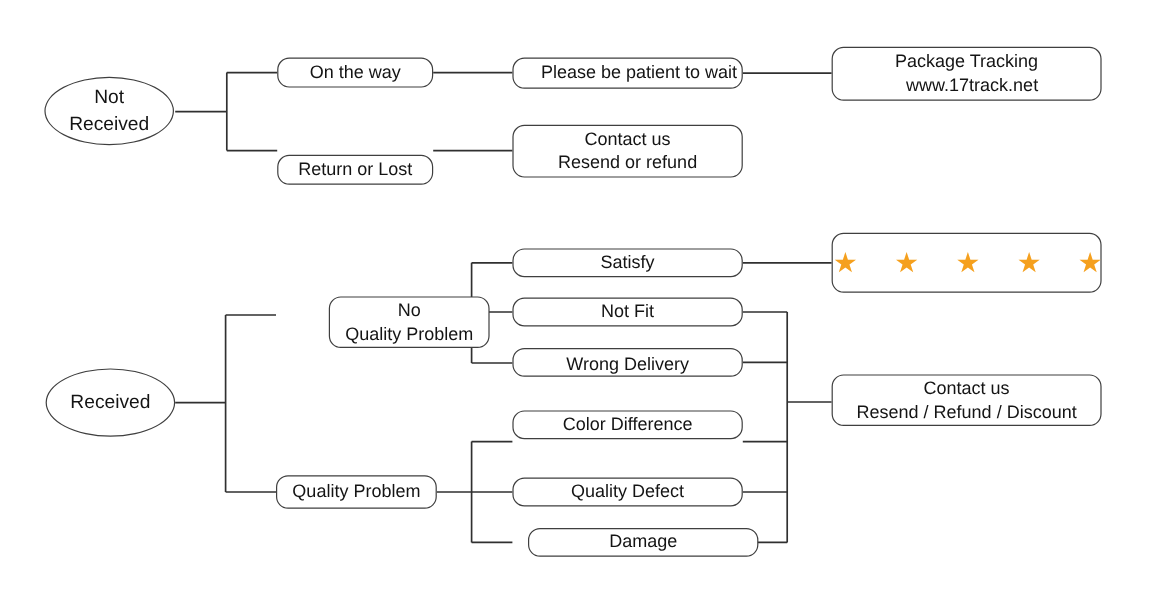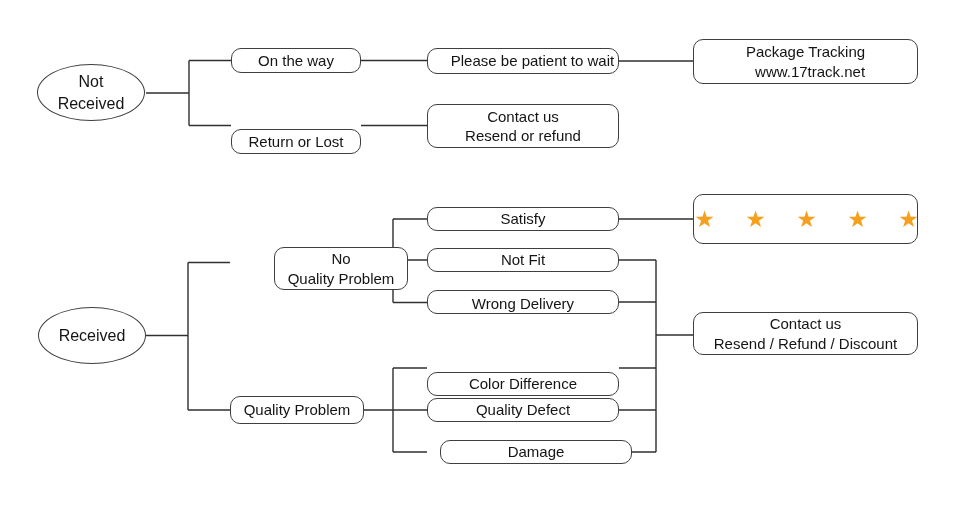--- a/index.html
+++ b/index.html
@@ -146,21 +146,21 @@
   </div>
 
   <div class="node" style="left:427px; top:248px; width:192px; height:24px;">
     <span>Not Fit</span>
   </div>
 
   <div class="node" style="left:427px; top:290px; width:192px; height:24px;justify-content:flex-end;">
     <span>Wrong Delivery</span>
   </div>
 
-  <div class="node" style="left:427px; top:372px; width:192px; height:24px;">
+  <div class="node" style="left:427px; top:342px; width:192px; height:24px;">
     <span>Color Difference</span>
   </div>
 
   <div class="node" style="left:427px; top:398px; width:192px; height:24px;">
     <span>Quality Defect</span>
   </div>
 
   <div class="node" style="left:427px; top:440px; width:192px; height:24px;margin-left:13px;">
     <span>Damage</span>
   </div>

